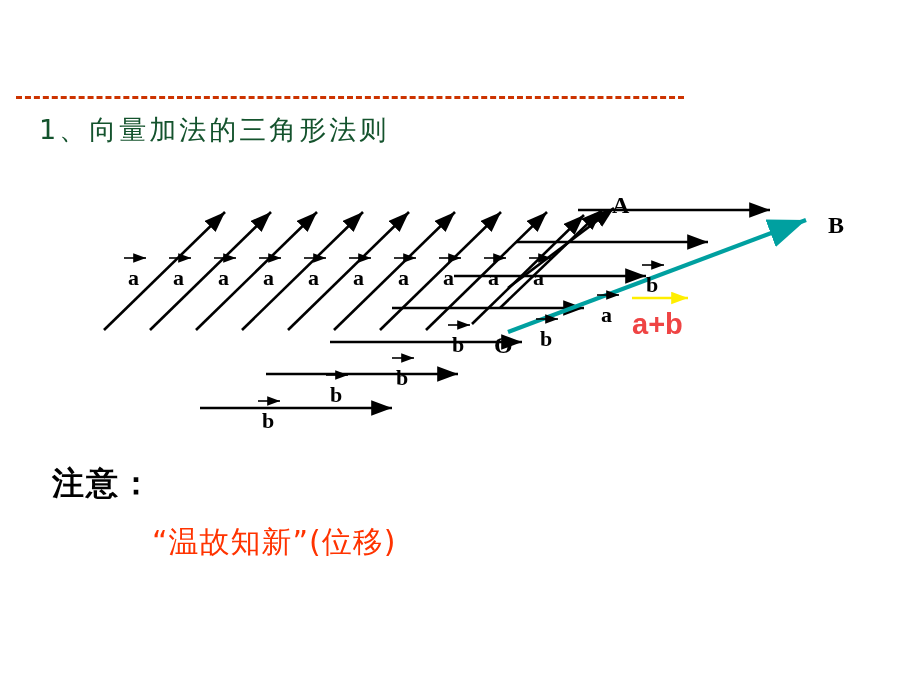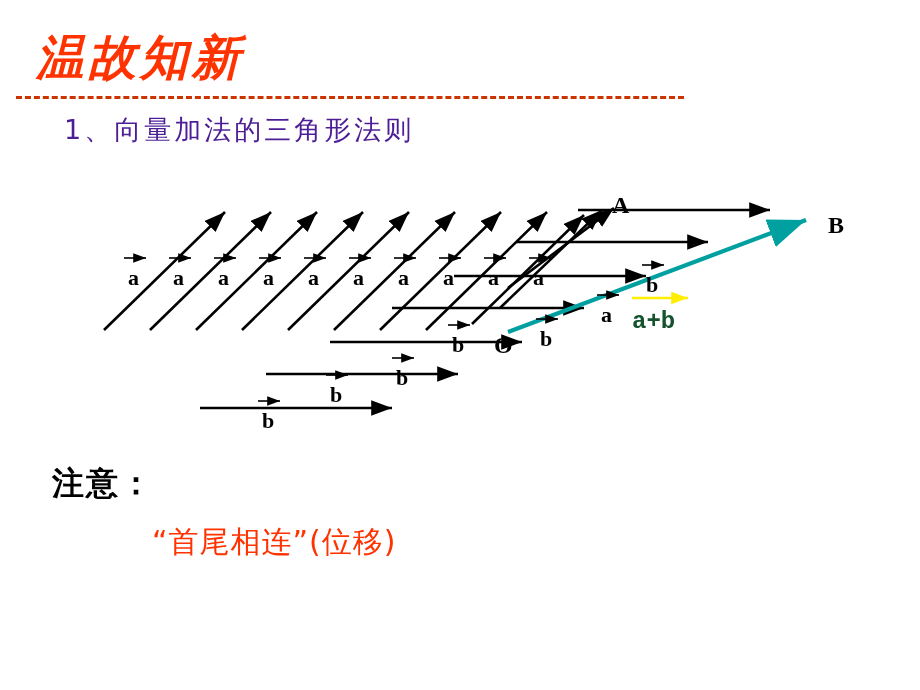--- a/index.html
+++ b/index.html
@@ -9,47 +9,46 @@
     position:absolute;left:36px;top:26px;
     font-family:"DejaVu Sans","Liberation Sans",sans-serif;
     font-size:48px;font-weight:bold;color:#ff3300;letter-spacing:4px;
     font-style:italic;
   }
   .divider{
     position:absolute;left:16px;top:96px;width:668px;height:0;
     border-top:3px dashed #cc3300;
   }
   .subtitle{
-    position:absolute;left:64px;top:112px;
+    position:absolute;left:39px;top:112px;
     font-family:"DejaVu Sans","Liberation Sans",sans-serif;
-    font-size:27px;color:#4c1d95;letter-spacing:3px;
+    font-size:27px;color:#14532d;letter-spacing:3px;
   }
   .note{
     position:absolute;left:52px;top:462px;
     font-family:"DejaVu Sans","Liberation Sans",sans-serif;
     font-size:32px;color:#000000;letter-spacing:2px;font-weight:bold;
   }
   .quote{
     position:absolute;left:152px;top:522px;
     font-family:"DejaVu Sans","Liberation Sans",sans-serif;
     font-size:30px;color:#ff3300;letter-spacing:1px;
   }
   #figure{position:absolute;left:0;top:180px;width:920px;height:280px;}
   .lbl{position:absolute;font-family:"Liberation Serif","DejaVu Serif",serif;font-weight:bold;}
   .vec-a{font-size:22px;color:#000;}
   .vec-b{font-size:22px;color:#000;}
   .pt{font-size:24px;color:#000;}
-  .sum{position:absolute;font-family:Liberation Mono, monospace;font-weight:bold;font-size:24px;color:#14532d;}
+  .sum{position:absolute;font-family:Liberation Sans, sans-serif;font-weight:bold;font-size:29px;color:#ef4444;}
 </style>
 </head>
 <body>
 
 <div id="slide">
 
-  <div class="title">温故知新</div>
   <div class="divider"></div>
   <div class="subtitle">1、向量加法的三角形法则</div>
 
   <div id="figure">
     <svg width="920" height="280" viewBox="0 0 920 280">
       <defs>
         <marker id="ah" markerWidth="9" markerHeight="9" refX="8" refY="3" orient="auto">
           <path d="M0,0 L8,3 L0,6 z" fill="#000000"></path>
         </marker>
         <marker id="ahT" markerWidth="11" markerHeight="11" refX="9" refY="3.5" orient="auto">
@@ -145,15 +144,15 @@
     
     <span class="lbl pt" style="left:494px;top:152px;">O</span>
     <span class="lbl pt" style="left:612px;top:12px;">A</span>
     <span class="lbl pt" style="left:828px;top:32px;">B</span>
 
     
     <span class="sum" style="left:632px;top:128px;">a+b</span>
   </div>
 
   <div class="note">注意：</div>
-  <div class="quote">“首尾相连”(位移)</div>
+  <div class="quote">“温故知新”(位移)</div>
 
 </div>
 
 </body></html>

